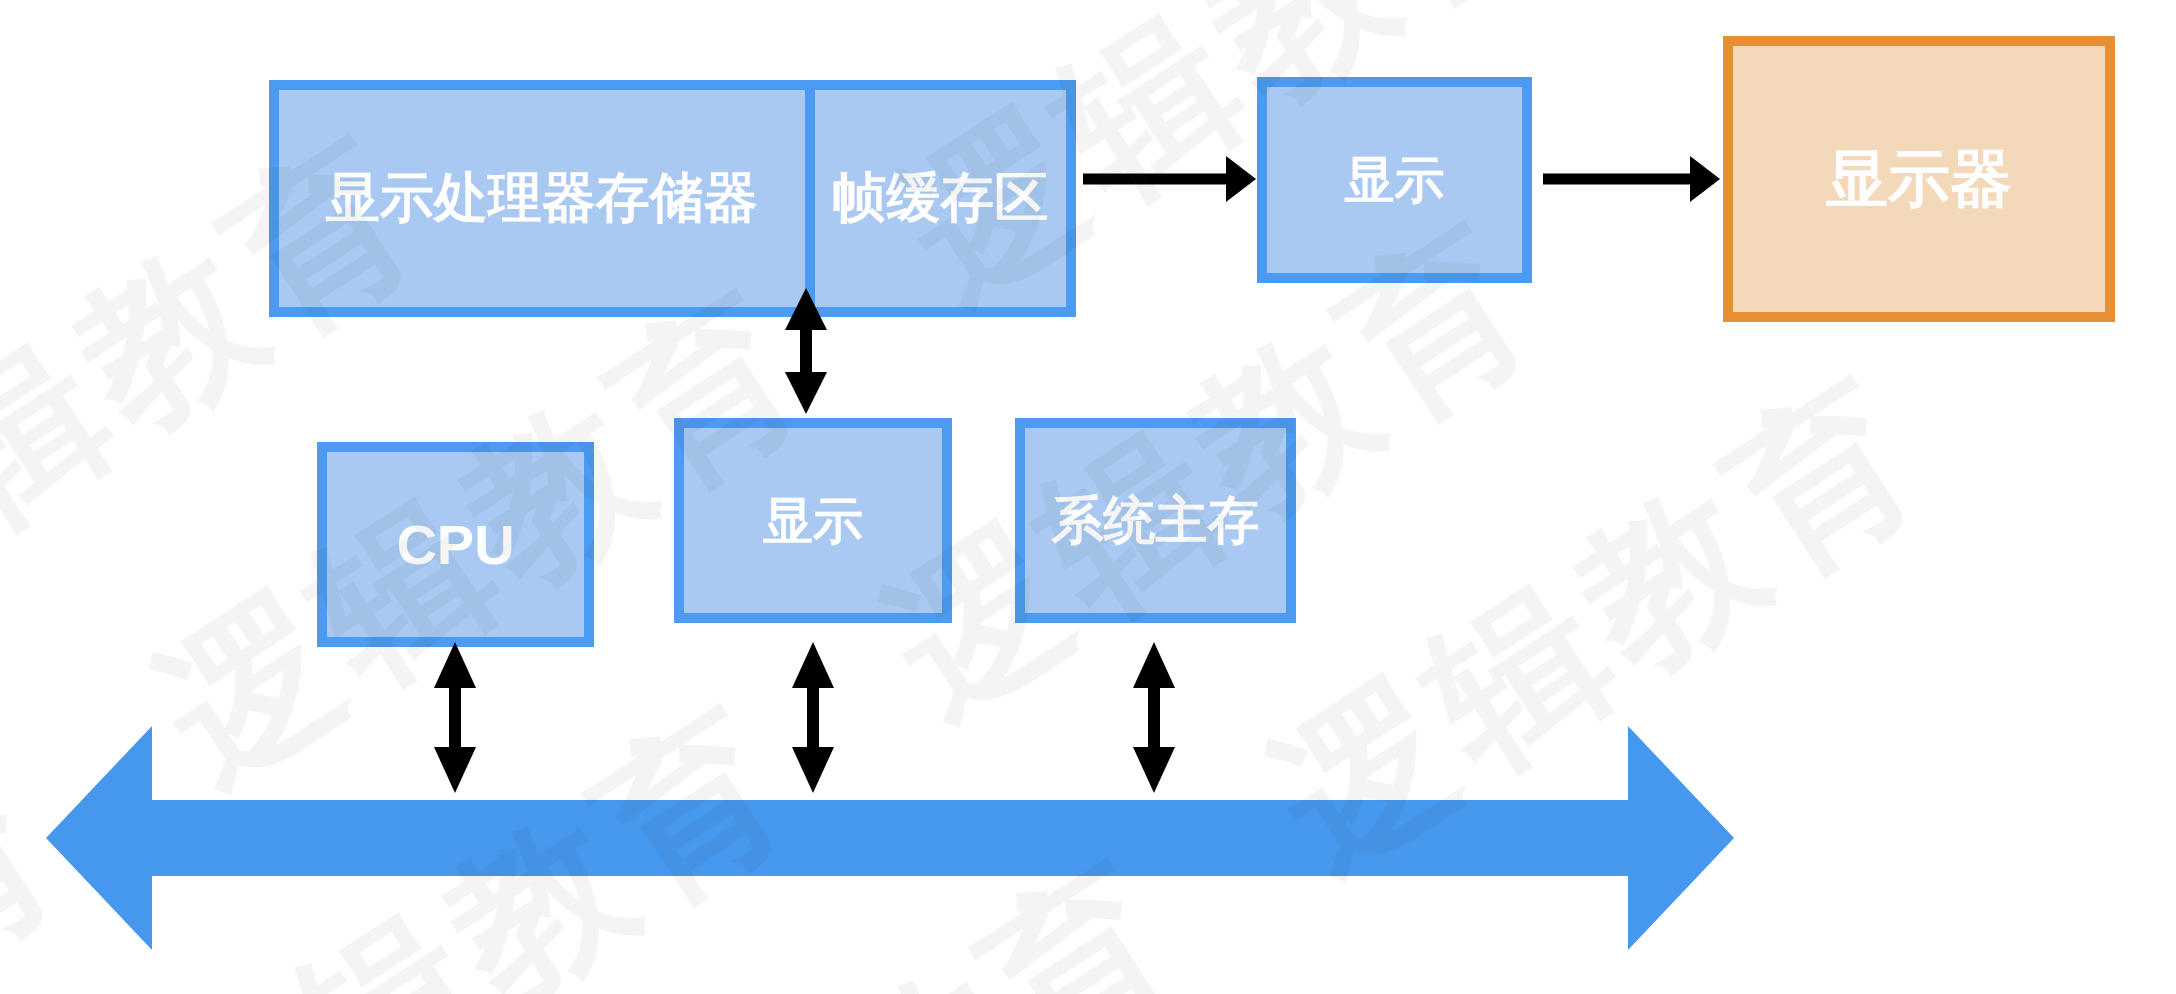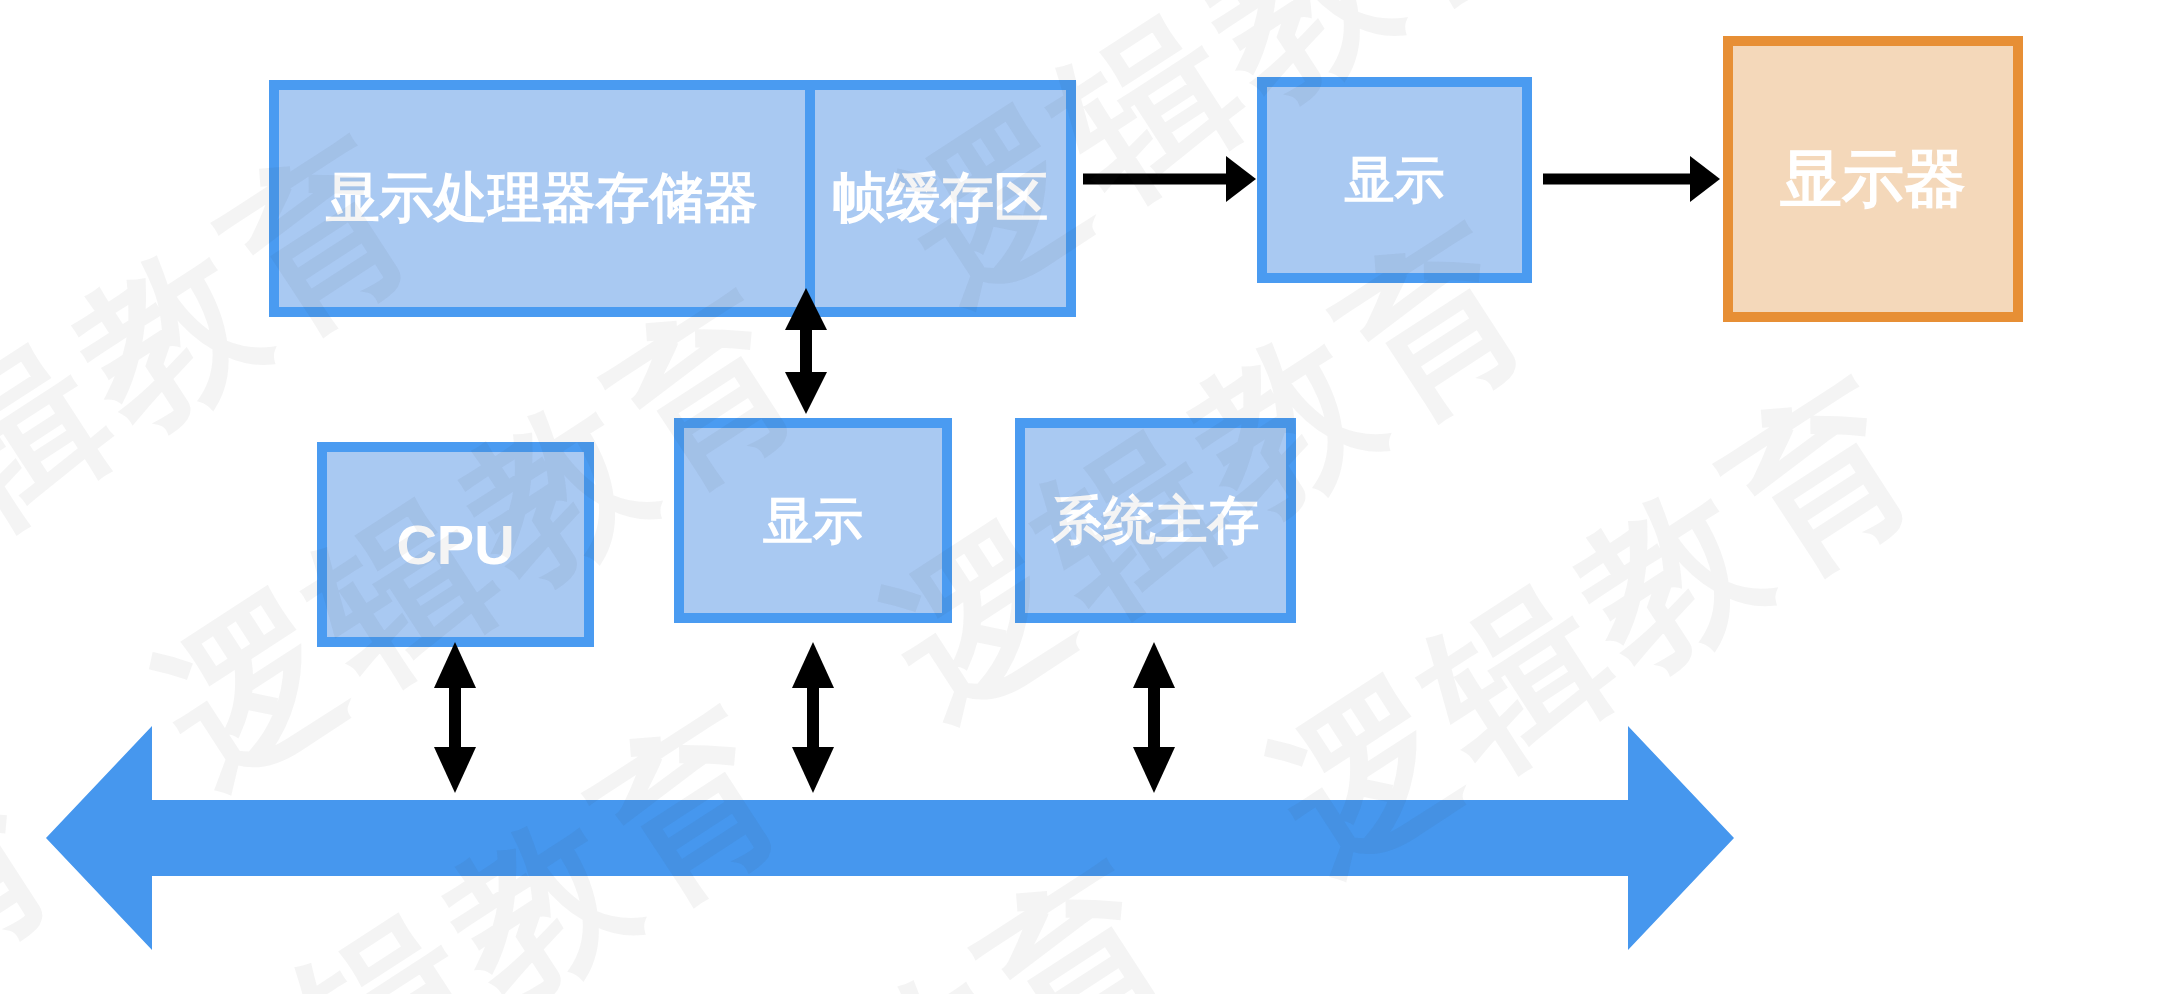--- a/index.html
+++ b/index.html
@@ -105,21 +105,21 @@
     <div class="two-line">
       <span>显示</span>
     </div>
   </div>
 
   <svg class="arrow" style="left:1540px;top:149px;" width="182" height="60">
     <line x1="3" y1="30" x2="150" y2="30" stroke="currentColor" stroke-width="11"></line>
     <polygon points="150,7 180,30 150,53" fill="currentColor"></polygon>
   </svg>
 
-  <div class="box orange" style="left:1723px;top:36px;width:300px;height:286px;font-size:62px;">
+  <div class="box orange" style="left:1723px;top:36px;width:392px;height:286px;font-size:62px;">
     <span>显示器</span>
   </div>
 
   <svg class="arrow" style="left:776px;top:286px;" width="60" height="130">
     <polygon points="30,2 9,44 51,44" fill="currentColor"></polygon>
     <line x1="30" y1="38" x2="30" y2="92" stroke="currentColor" stroke-width="12"></line>
     <polygon points="30,128 9,86 51,86" fill="currentColor"></polygon>
   </svg>
 
   <div class="box" style="left:317px;top:442px;width:277px;height:205px;font-size:56px;">

